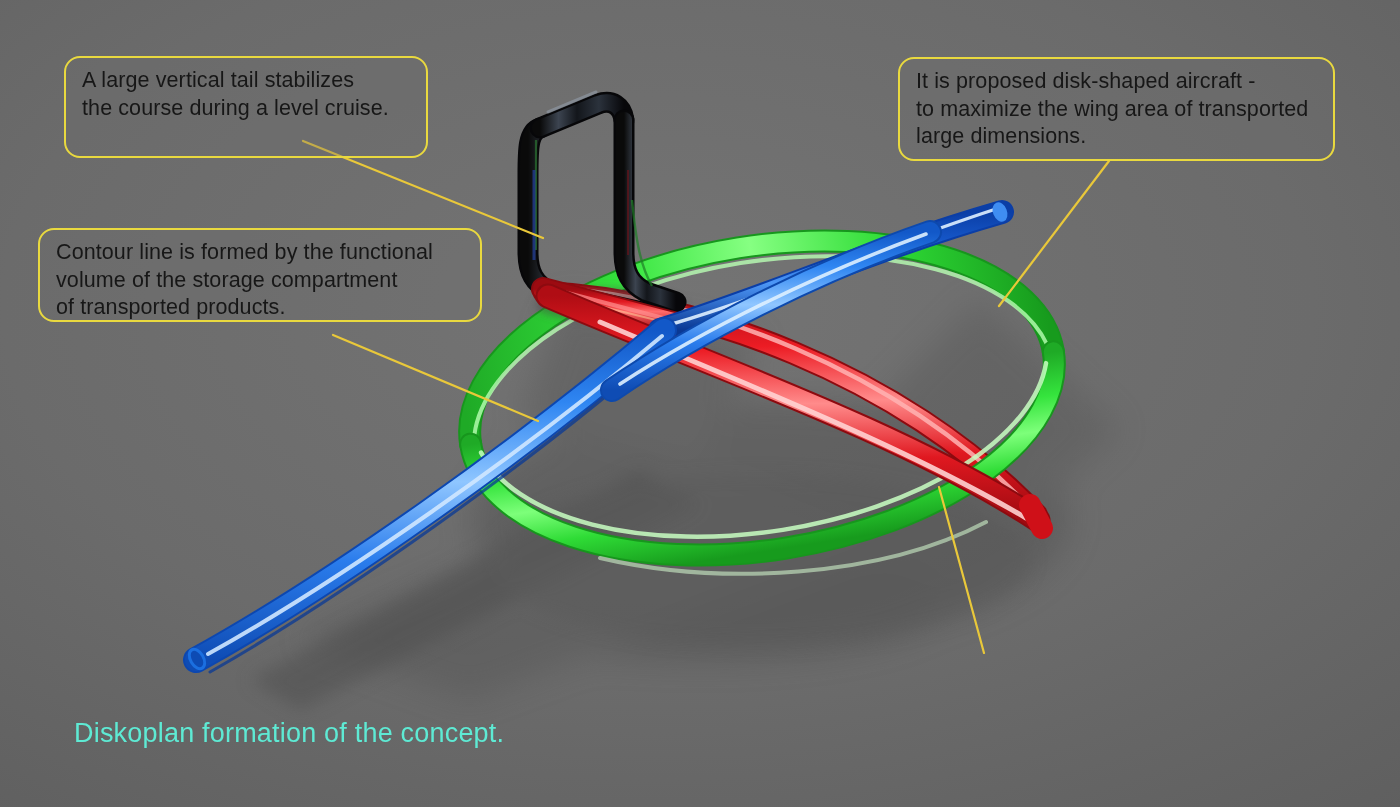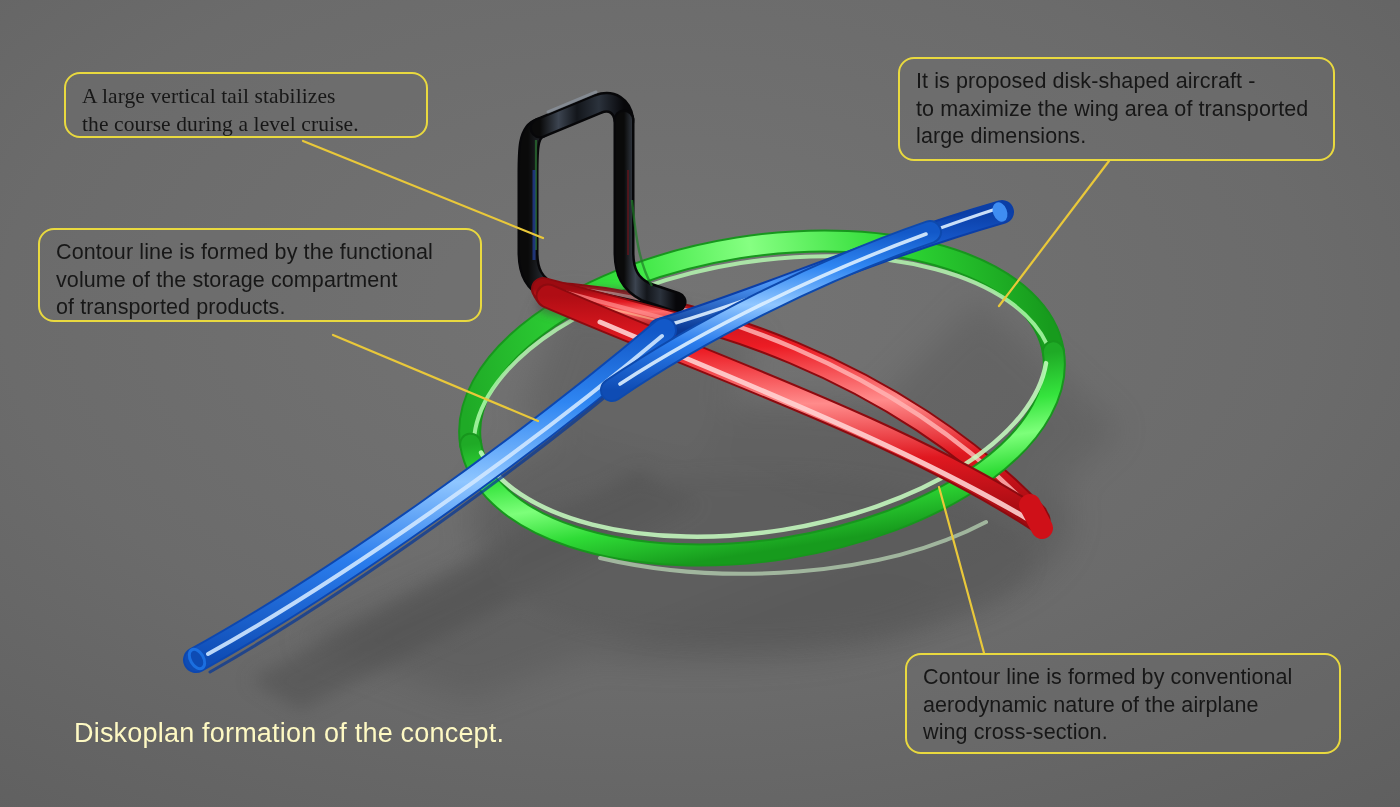--- a/index.html
+++ b/index.html
@@ -17,27 +17,27 @@
     border:2px solid #e9d93f;
     border-radius:16px;
     background:rgba(110,110,110,0.30);
     color:#171717;
     font-size:21.5px;
     line-height:27.5px;
     letter-spacing:.1px;
     padding:9px 14px 9px 16px;
     white-space:pre-line;
   }
-  #callout-1{left:64px;  top:72px;  width:364px; height:66px;font-family:Liberation Serif, serif;}
+  #callout-1{left:64px;  top:56px;  width:364px; height:102px;}
   #callout-2{left:38px;  top:228px; width:444px; height:94px;}
   #callout-3{left:898px; top:57px;  width:437px; height:104px;}
   #callout-4{left:905px; top:653px; width:436px; height:101px;}
   #page-title{
     position:absolute;left:74px;top:718px;
-    color:#fef9c3;font-size:27px;letter-spacing:.2px;white-space:nowrap;
+    color:#5eead4;font-size:27px;letter-spacing:.2px;white-space:nowrap;
   }
   .leaders{position:absolute;inset:0;pointer-events:none;}
 </style>
 </head>
 <body>
 
 <div id="stage">
 
   <svg id="scene" viewBox="0 0 1400 807" width="1400" height="807">
     <defs>
@@ -231,19 +231,16 @@
 the course during a level cruise.</div>
 
   <div class="callout" id="callout-2">Contour line is formed by the functional
 volume of the storage compartment
 of transported products.</div>
 
   <div class="callout" id="callout-3">It is proposed disk-shaped aircraft -
 to maximize the wing area of transported
 large dimensions.</div>
 
-  <div class="callout" id="callout-4">Contour line is formed by conventional
-aerodynamic nature of the airplane
-wing cross-section.</div>
 
   <div id="page-title">Diskoplan formation of the concept.</div>
 
 </div>
 
 </body></html>

